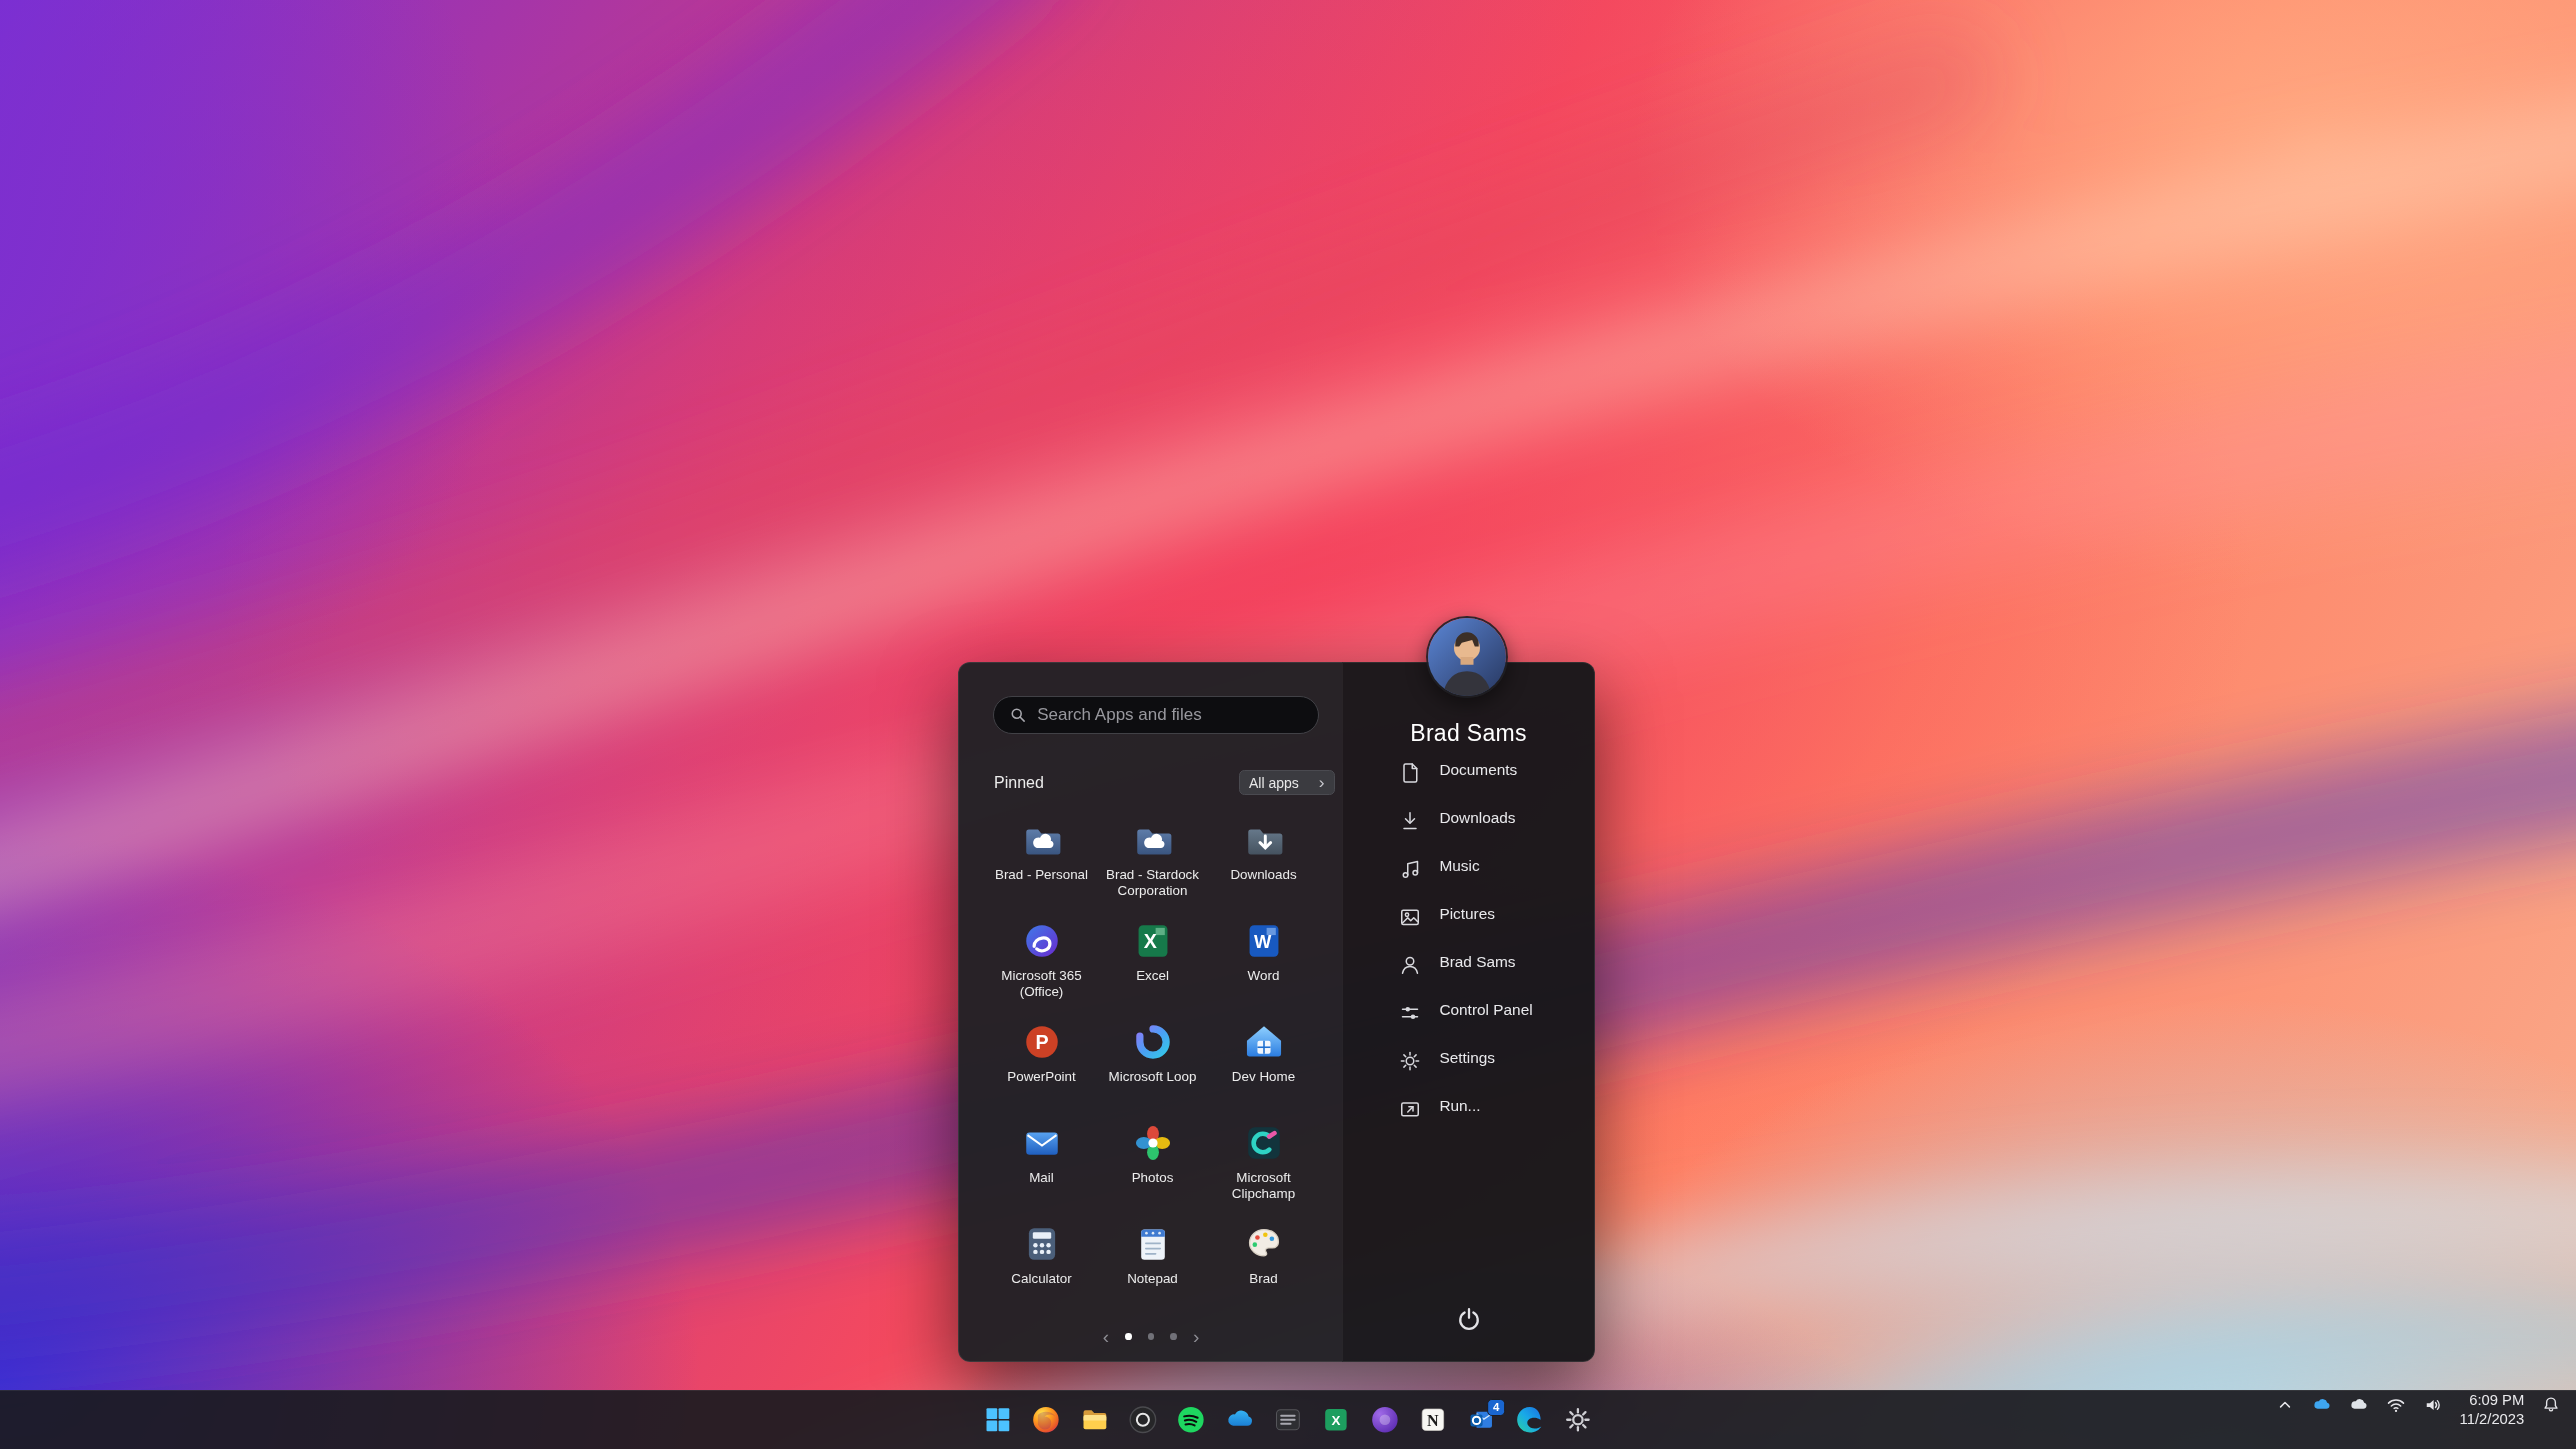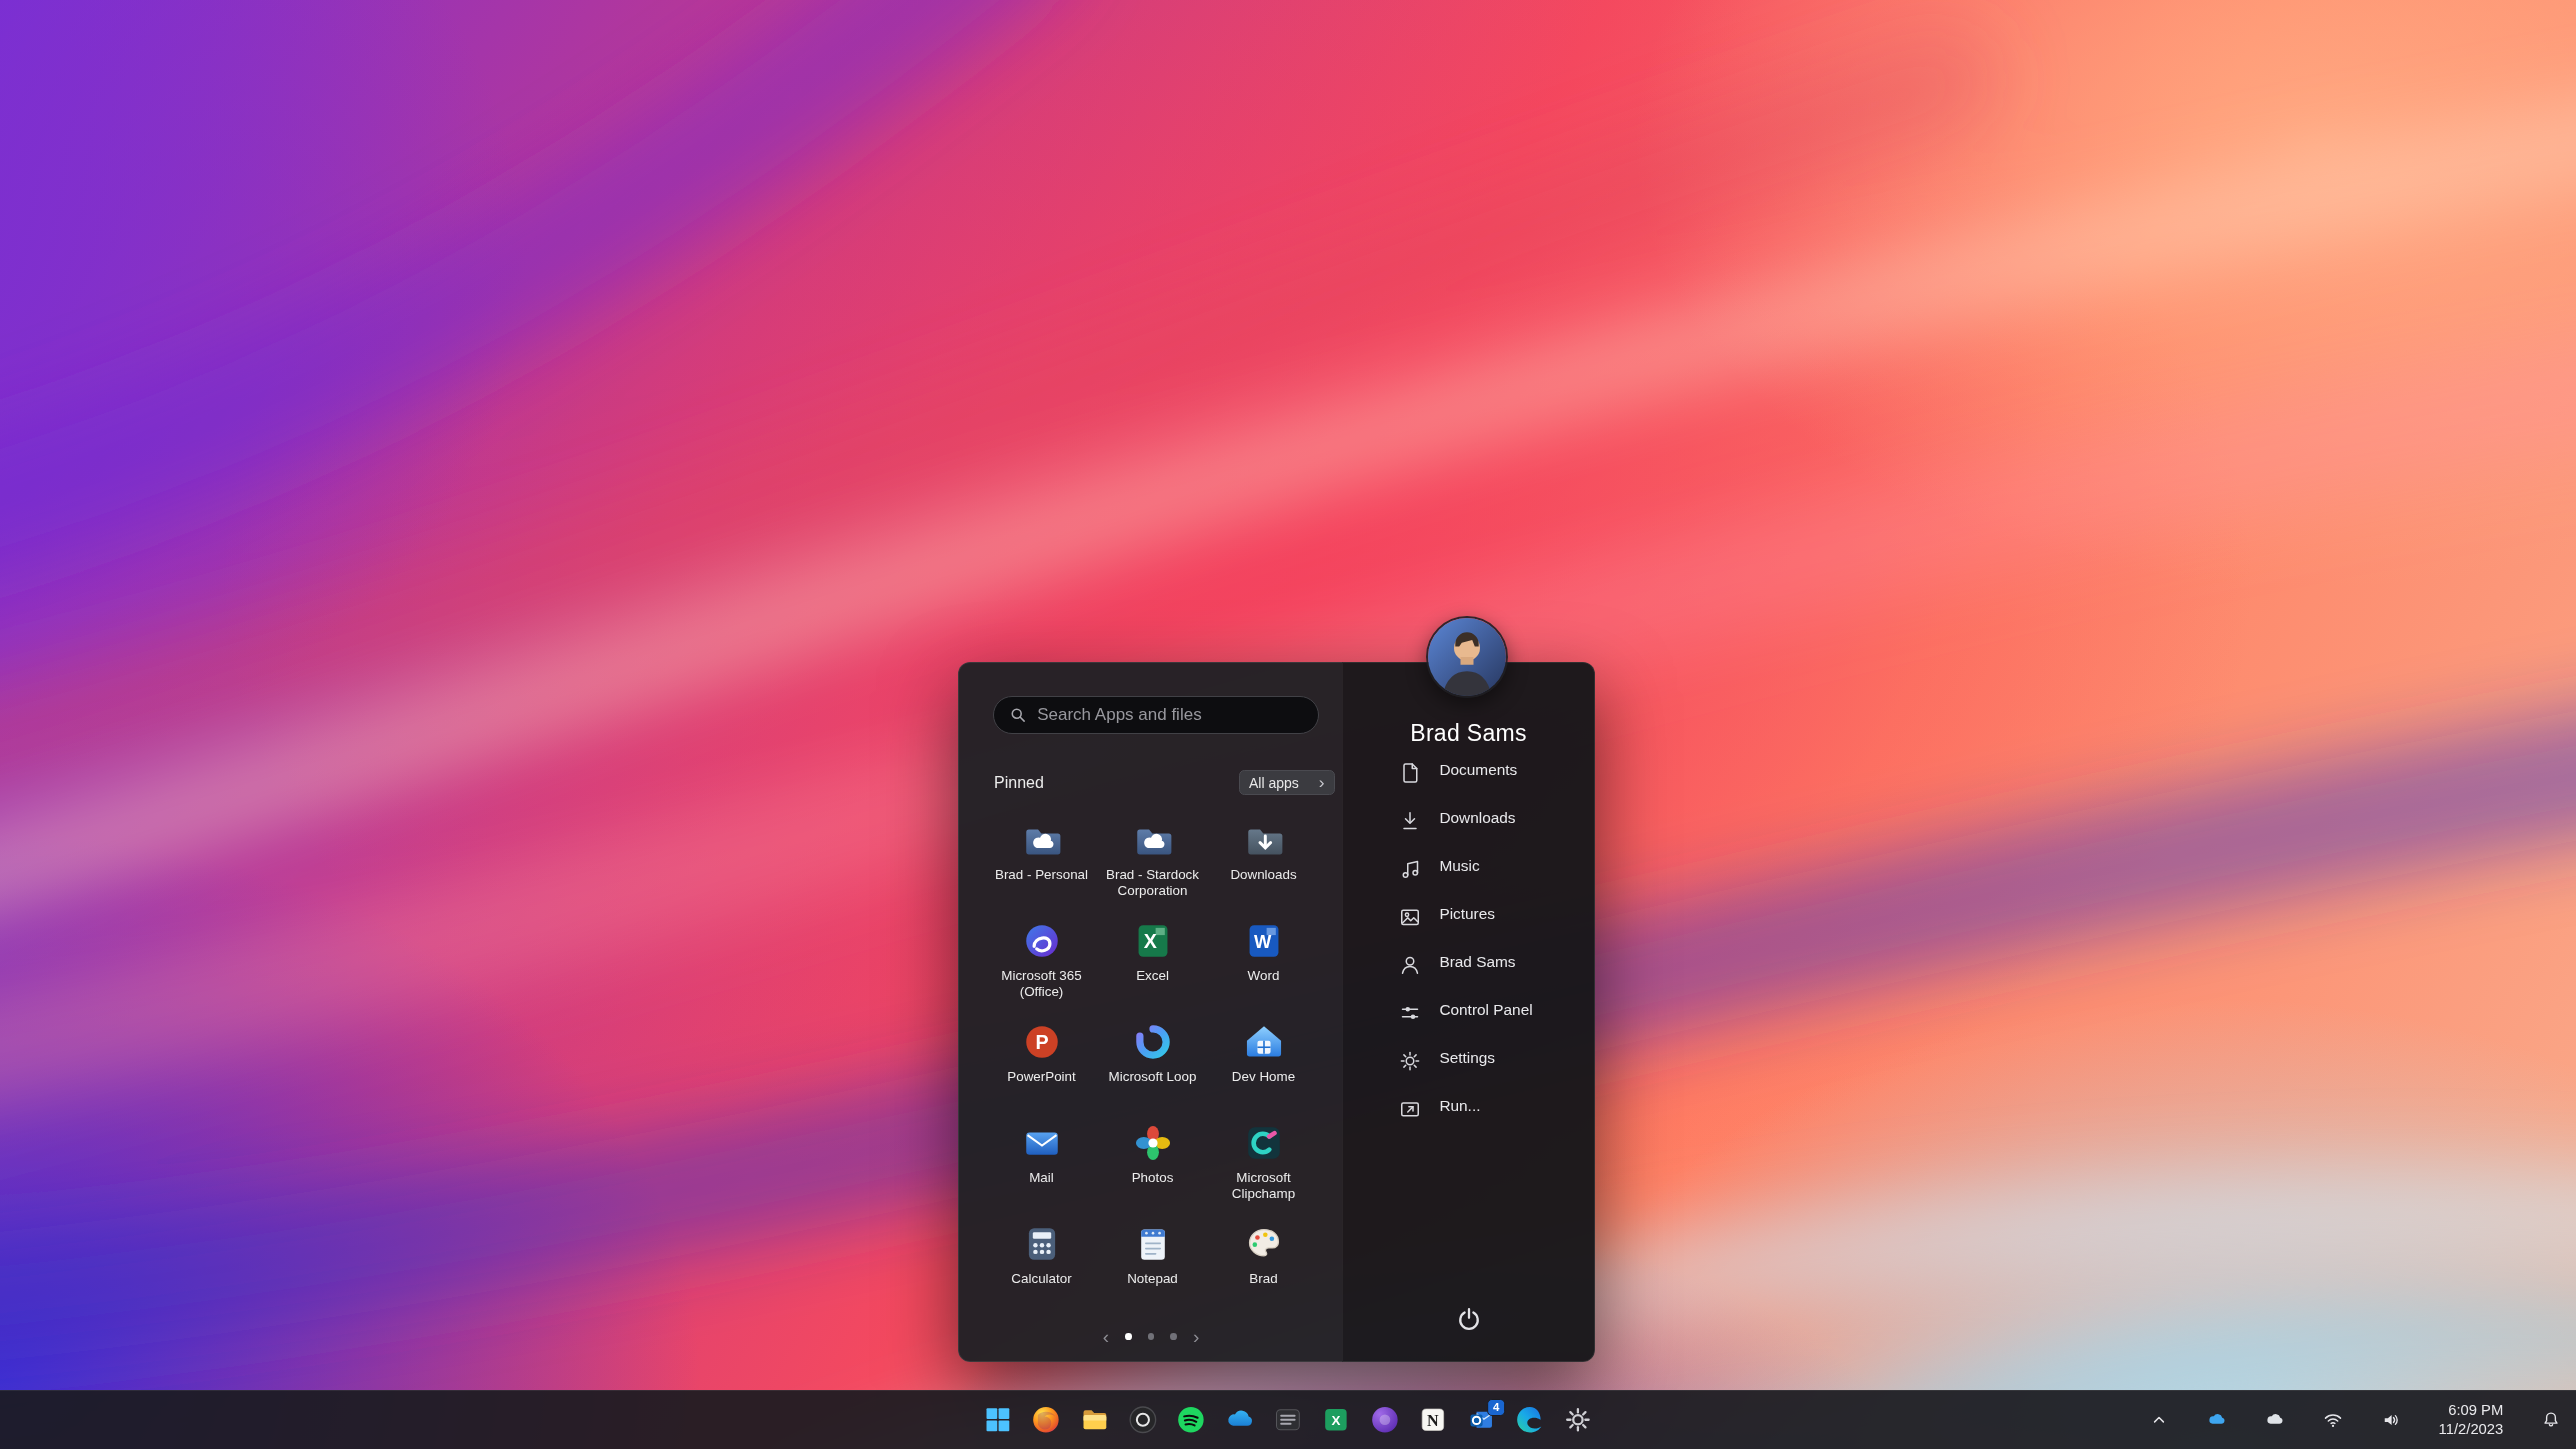--- a/index.html
+++ b/index.html
@@ -67,21 +67,21 @@
   
   .taskbar{position:absolute;left:0;bottom:0;width:2576px;height:59px;
     background:rgba(27,27,32,.93);border-top:0.7px solid rgba(255,255,255,.07)}
   .task-center{position:absolute;left:50%;transform:translateX(-50%);top:0;height:100%;
     display:flex;align-items:center;gap:9.4px}
   .task-btn{width:39px;height:39px;border-radius:6.7px;display:flex;align-items:center;justify-content:center;
     position:relative;cursor:pointer}
   .task-btn svg{width:29.5px;height:29.5px}
   .badge{position:absolute;top:-2px;right:-4px;background:#1a66d0;color:#fff;font-size:11.4px;font-weight:bold;
     line-height:1;padding:2px 4.7px;border-radius:4.7px;border:1.3px solid rgba(27,27,32,1)}
-  .task-right{position:absolute;right:12px;top:0;height:100%;display:flex;align-items:center;gap:31px;color:#e9e9ec}
+  .task-right{position:absolute;right:12px;top:0;height:100%;display:flex;align-items:flex-start;gap:10px;color:#e9e9ec}
   .tray-btn{width:27px;height:27px;display:flex;align-items:center;justify-content:center;cursor:pointer}
   .tray-btn svg{width:20px;height:20px}
   .clock{text-align:right;font-size:14.8px;line-height:19px;cursor:pointer;padding:0 2.7px}
 </style>
 </head>
 <body>
 
 <svg width="0" height="0" style="position:absolute">
   <defs>
     <linearGradient id="gFold" x1="0" y1="0" x2="0" y2="1">

